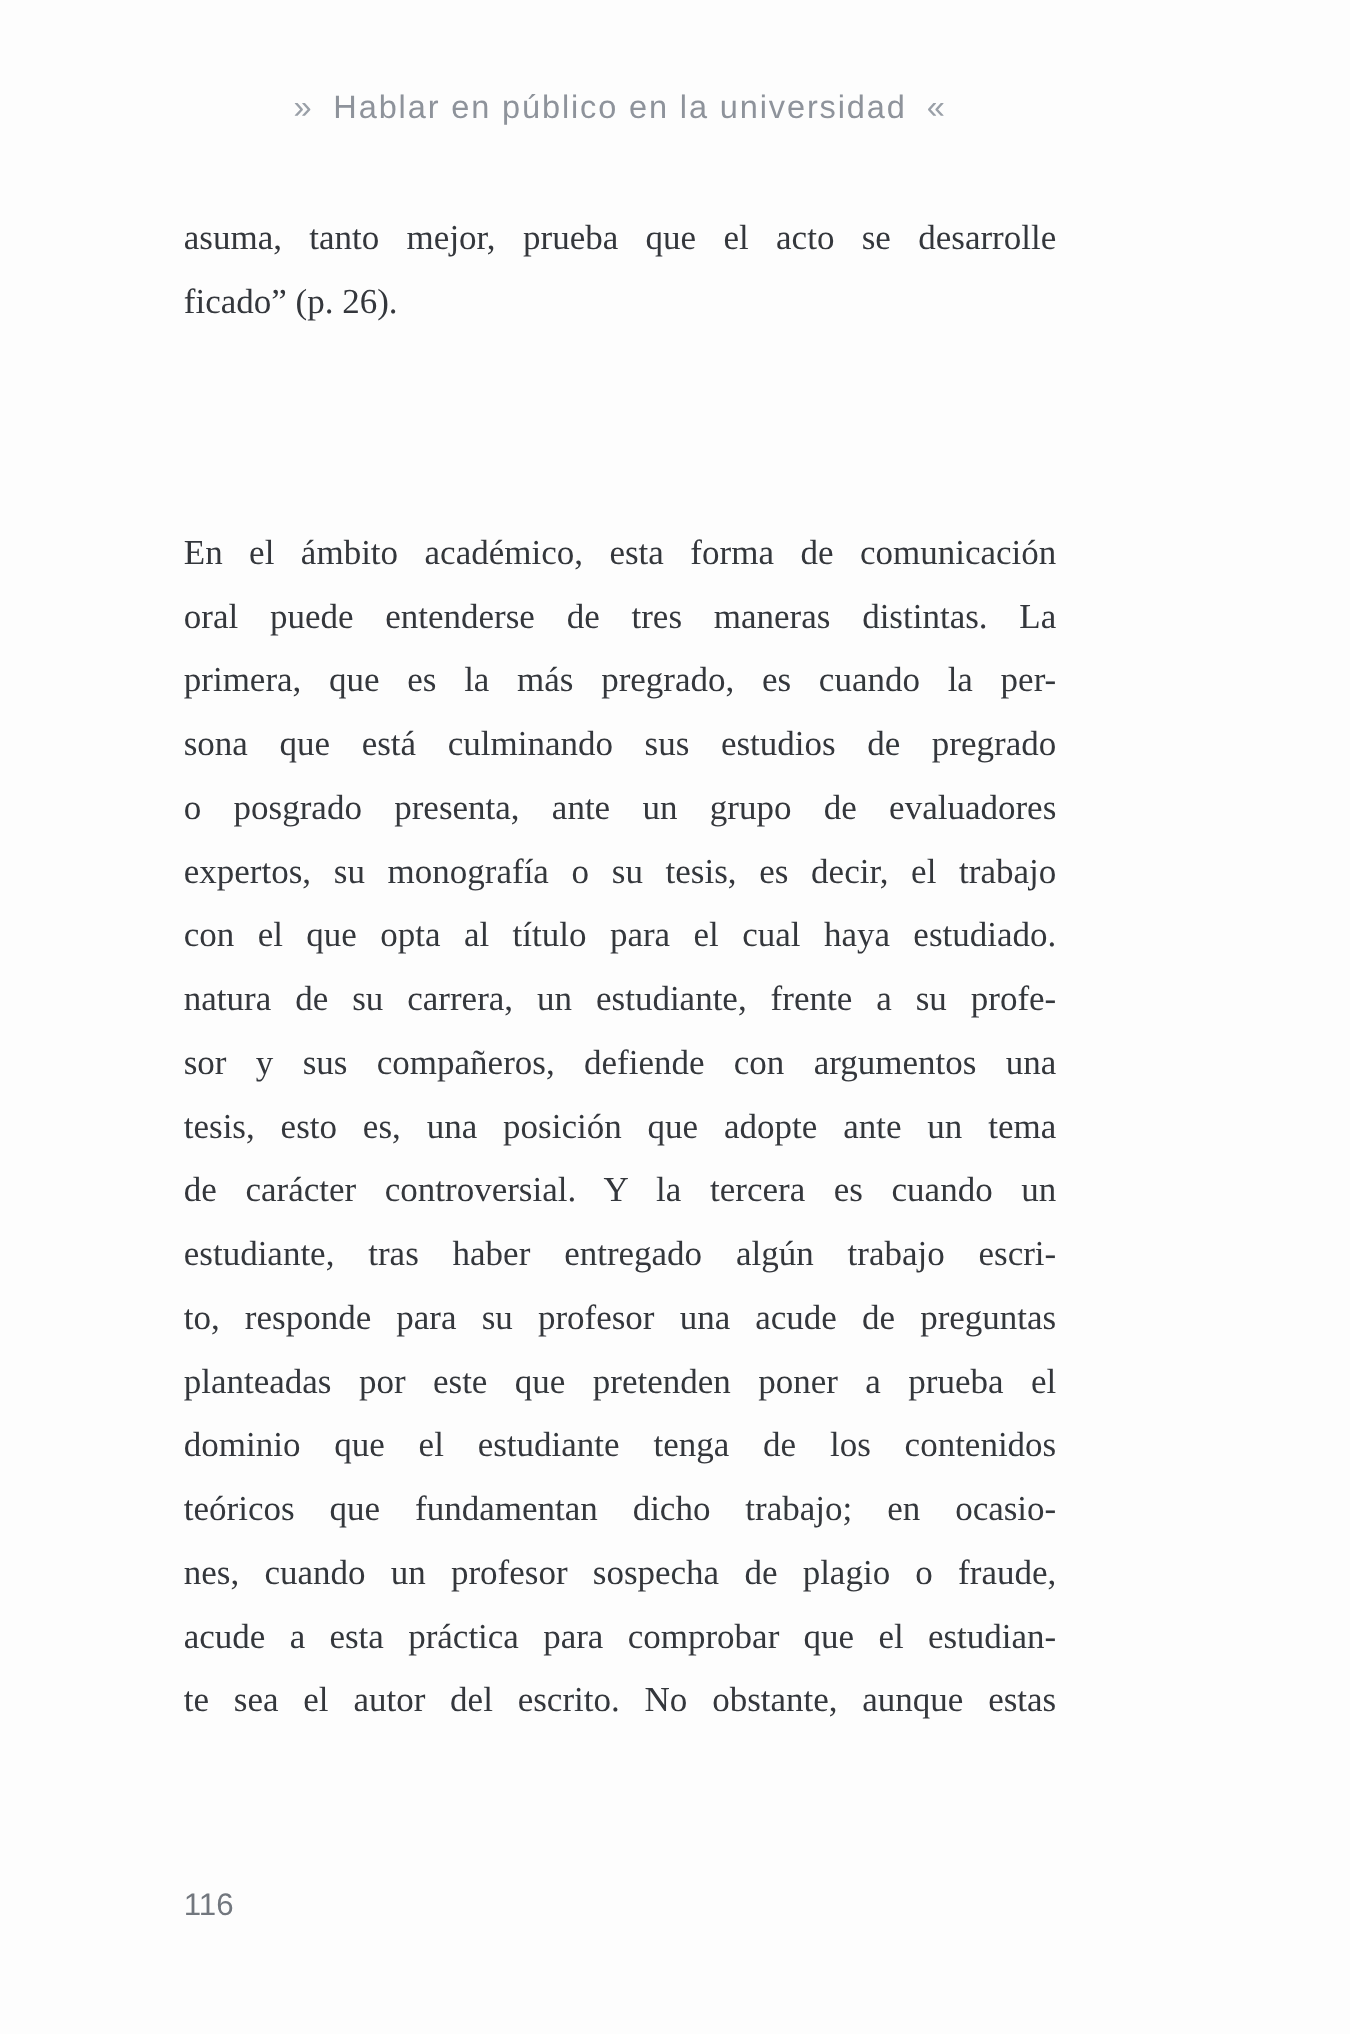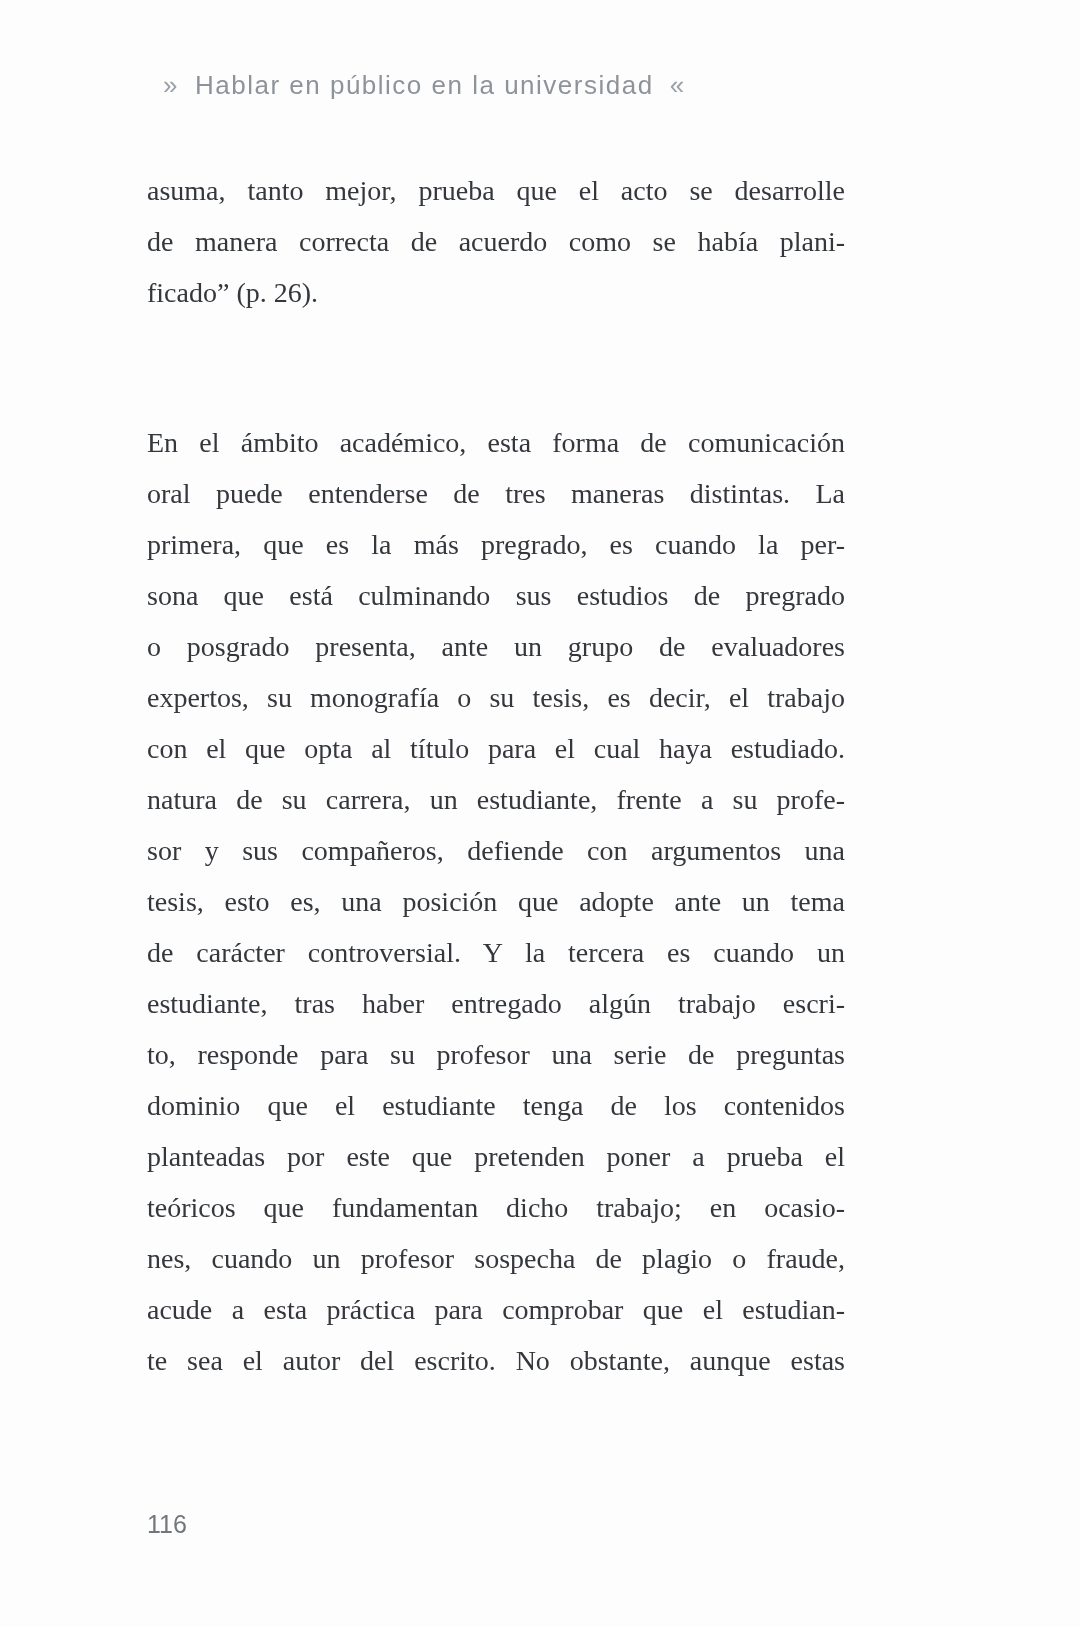--- a/index.html
+++ b/index.html
@@ -15,21 +15,21 @@
     overflow: hidden;
     font-family: "Liberation Serif", serif;
   }
   .col {
     position: absolute;
     left: 147px;
     width: 698px;
   }
   .running-header {
     top: 70px;
-    text-align: left;
+    text-align: center;
     font-family: "Liberation Sans", sans-serif;
     font-size: 26px;
     letter-spacing: 1.5px;
     color: #8e939b;
     white-space: nowrap;
   }
   .running-header .mark {
     display: inline-block;
     margin: 0 16px;
     color: #9aa0a8;
@@ -67,41 +67,40 @@
 <body>
 
 <div class="page">
 
   <div class="col running-header">
     <span class="mark">»</span><span>Hablar en público en la universidad</span><span class="mark">«</span>
   </div>
 
   <div class="col para para-1">
     <div class="line">asuma, tanto mejor, prueba que el acto se desarrolle</div>
-    <div class="line">de manera correcta de acuerdo como se había plani-</div>
     <div class="line last">ficado” (p. 26).</div>
   </div>
 
 
   <div class="col para para-2">
     <div class="line">En el ámbito académico, esta forma de comunicación</div>
     <div class="line">oral puede entenderse de tres maneras distintas. La</div>
     <div class="line">primera, que es la más pregrado, es cuando la per-</div>
     <div class="line">sona que está culminando sus estudios de pregrado</div>
     <div class="line">o posgrado presenta, ante un grupo de evaluadores</div>
     <div class="line">expertos, su monografía o su tesis, es decir, el trabajo</div>
     <div class="line">con el que opta al título para el cual haya estudiado.</div>
     <div class="line">natura de su carrera, un estudiante, frente a su profe-</div>
     <div class="line">sor y sus compañeros, defiende con argumentos una</div>
     <div class="line">tesis, esto es, una posición que adopte ante un tema</div>
     <div class="line">de carácter controversial. Y la tercera es cuando un</div>
     <div class="line">estudiante, tras haber entregado algún trabajo escri-</div>
-    <div class="line">to, responde para su profesor una serie de preguntas</div>
+    <div class="line">to, responde para su profesor una acude de preguntas</div>
+    <div class="line">planteadas por este que pretenden poner a prueba el</div>
     <div class="line">dominio que el estudiante tenga de los contenidos</div>
-    <div class="line">planteadas por este que pretenden poner a prueba el</div>
     <div class="line">teóricos que fundamentan dicho trabajo; en ocasio-</div>
     <div class="line">nes, cuando un profesor sospecha de plagio o fraude,</div>
     <div class="line">acude a esta práctica para comprobar que el estudian-</div>
     <div class="line">te sea el autor del escrito. No obstante, aunque estas</div>
   </div>
 
   <div class="col page-number">116</div>
 
 </div>
 

